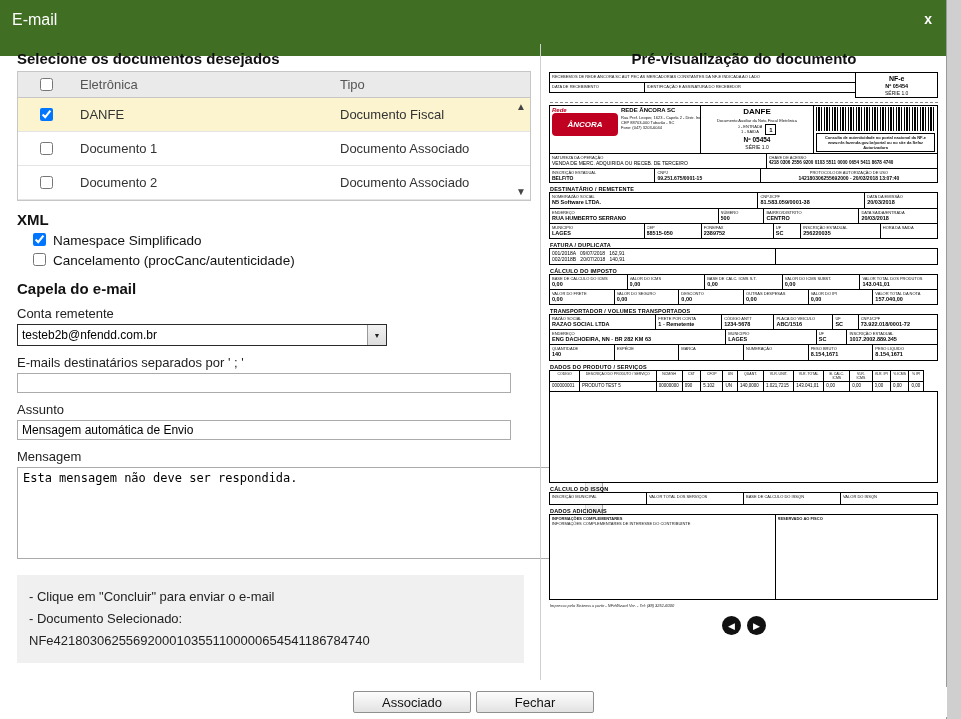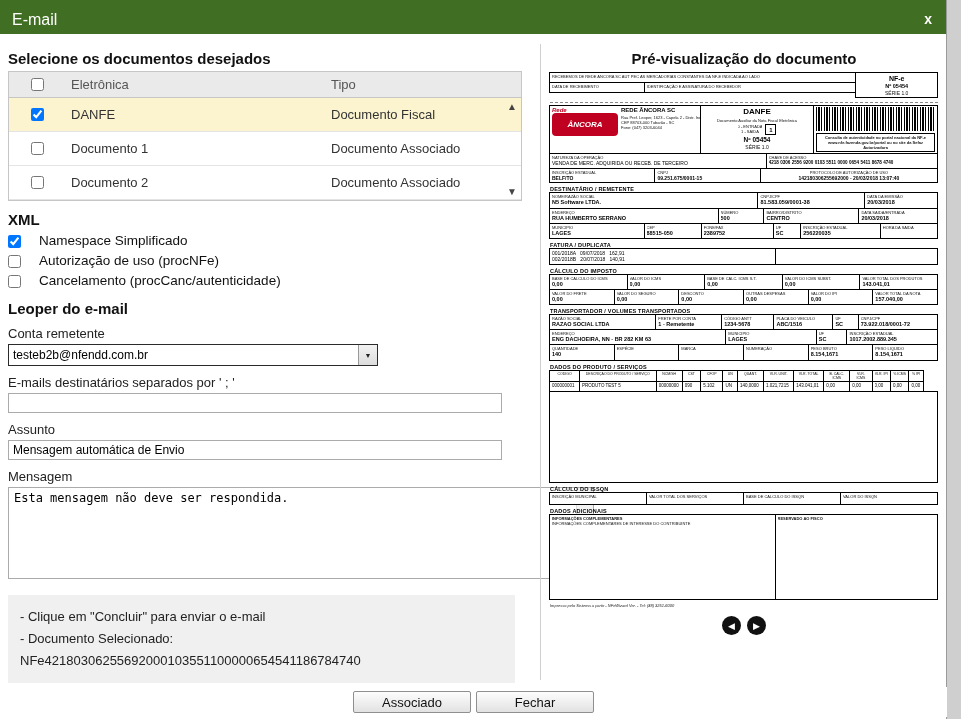--- a/index.html
+++ b/index.html
@@ -1,43 +1,43 @@
 <!DOCTYPE html>
 <html><head>
 <meta charset="utf-8">
 <style>
   * { box-sizing: border-box; }
   html,body { margin:0; padding:0; width:961px; height:719px; background:#cfcfcf; overflow:hidden;
               font-family:"Liberation Sans", sans-serif; }
   .dialog { position:absolute; left:0; top:0; width:947px; height:719px; background:#fff;
             border-right:1px solid #9a9a9a; }
   
-  .titlebar { height:34px; background:#406e22; color:#fff; font-size:16px; line-height:39px;
+  .titlebar { height:56px; background:#406e22; color:#fff; font-size:16px; line-height:39px;
               padding-left:12px; position:relative; }
   .titlebar .close { position:absolute; right:14px; top:0; line-height:39px; font-weight:bold;
                      font-size:14px; cursor:pointer; }
   
-  .left { position:absolute; left:8px; top:44px; width:514px; }
+  .left { position:absolute; left:17px; top:44px; width:514px; }
   .h-section { font-size:15px; font-weight:bold; margin:6px 0 4px; color:#111; }
   .doc-table { border:1px solid #c6c6c6; width:514px; }
   .thead { display:flex; align-items:center; background:#eaeaea; height:26px; font-size:13px;
            color:#555; border-bottom:1px solid #c6c6c6; }
   .tbody { position:relative; }
   .trow { display:flex; align-items:center; height:34px; font-size:13px; color:#333;
           border-bottom:1px solid #e4e4e4; background:#fff; }
   .trow.selected { background:#fbf4cf; }
   .col-check { width:56px; display:flex; justify-content:center; }
   .col-name  { width:260px; padding-left:6px; }
   .col-type  { flex:1; padding-left:6px; }
   .tscroll { position:absolute; right:1px; top:0; bottom:0; width:16px; display:flex;
              flex-direction:column; justify-content:space-between; align-items:center;
              padding:3px 0; color:#444; font-size:10px; }
   .tscroll span { cursor:pointer; }
   input[type=checkbox] { width:13px; height:13px; margin:0; }
-  .check-line { display:flex; align-items:flex-end; gap:18px; font-size:13.5px; margin:5px 0; color:#111; }
+  .check-line { display:flex; align-items:flex-start; gap:7px; font-size:13.5px; margin:5px 16px; color:#111; }
   .field-label { font-size:13px; margin:9px 0 3px; color:#222; }
   .fake-select { width:370px; height:22px; border:1px solid #2b2b2b; background:#fff; display:flex;
                  align-items:center; justify-content:space-between; font-size:12px; padding-left:4px;
                  cursor:pointer; }
   .fake-select .arrow-btn { width:19px; height:100%; background:linear-gradient(#f2f2f2,#dcdcdc);
                  border-left:1px solid #999; display:flex; align-items:center; justify-content:center;
                  font-size:7px; color:#222; }
   .text-input { width:494px; height:20px; border:1px solid #ababab; font-size:12px; padding:0 4px;
                 font-family:"Liberation Sans", sans-serif; }
   .msg-wrap { width:586px; height:92px; border:1px solid #ababab; position:relative; }
@@ -149,28 +149,24 @@
       </div>
     </div>
 
     <div class="h-section" style="margin-top:10px">XML</div>
     <div class="check-line">
       <input type="checkbox" checked="" style="">
       <span>Namespace Simplificado</span>
     </div>
     <div class="check-line">
       <input type="checkbox" style="">
-      <span>Autorização de uso (procNFe)</span>
-    </div>
-    <div class="check-line">
-      <input type="checkbox" style="">
       <span>Cancelamento (procCanc/autenticidade)</span>
     </div>
 
-    <div class="h-section" style="margin-top:12px">Leoper do e-mail</div>
+    <div class="h-section" style="margin-top:12px">Capela do e-mail</div>
 
     <div class="field-label">Conta remetente</div>
     <div class="fake-select">
       <span>testeb2b@nfendd.com.br</span>
       <span class="arrow-btn">▼</span>
     </div>
 
     <div class="field-label">E-mails destinatários separados por ' ; '</div>
     <input class="text-input" value="" style="">
 

